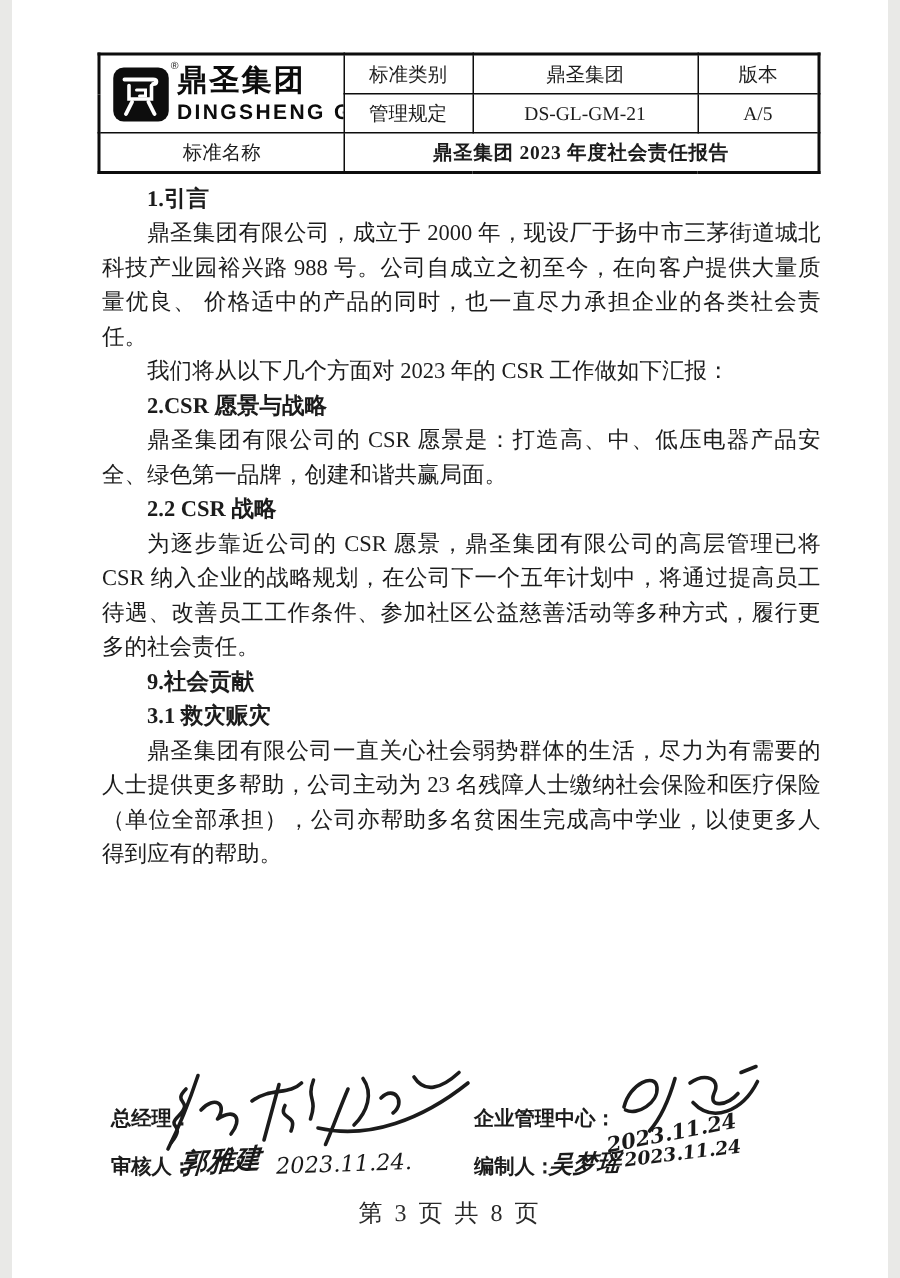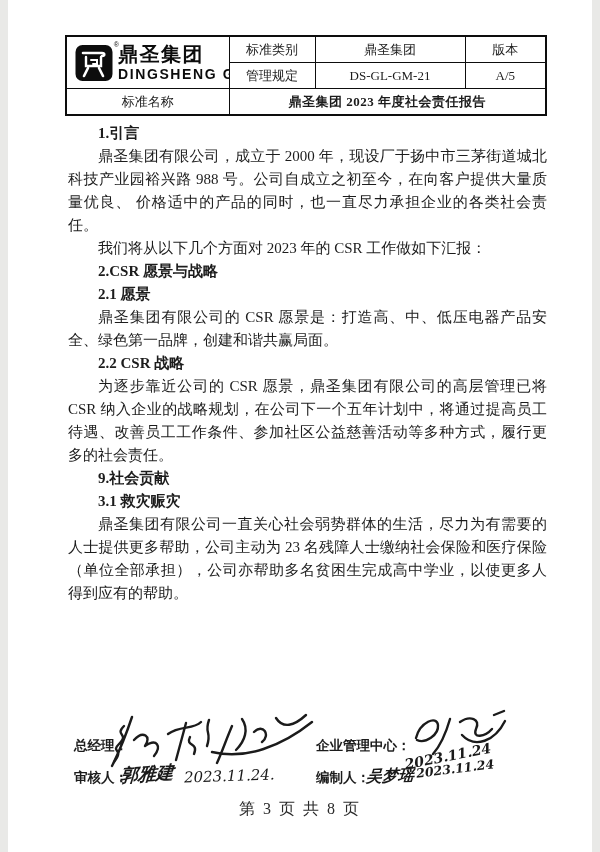--- a/index.html
+++ b/index.html
@@ -94,21 +94,20 @@
       <td colspan="3" class="title-cell">鼎圣集团 2023 年度社会责任报告</td>
     </tr>
   </tbody>
     </table>
 
   <div class="doc-body">
     <p class="hd">1.引言</p>
     <p>鼎圣集团有限公司，成立于 2000 年，现设厂于扬中市三茅街道城北科技产业园裕兴路 988 号。公司自成立之初至今，在向客户提供大量质量优良、 价格适中的产品的同时，也一直尽力承担企业的各类社会责任。</p>
     <p>我们将从以下几个方面对 2023 年的 CSR 工作做如下汇报：</p>
     <p class="hd">2.CSR 愿景与战略</p>
-    <p class="hd">2.1 愿景</p>
     <p>鼎圣集团有限公司的 CSR 愿景是：打造高、中、低压电器产品安全、绿色第一品牌，创建和谐共赢局面。</p>
     <p class="hd">2.2 CSR 战略</p>
     <p>为逐步靠近公司的 CSR 愿景，鼎圣集团有限公司的高层管理已将 CSR 纳入企业的战略规划，在公司下一个五年计划中，将通过提高员工待遇、改善员工工作条件、参加社区公益慈善活动等多种方式，履行更多的社会责任。</p>
     <p class="hd">9.社会贡献</p>
     <p class="hd">3.1 救灾赈灾</p>
     <p>鼎圣集团有限公司一直关心社会弱势群体的生活，尽力为有需要的人士提供更多帮助，公司主动为 23 名残障人士缴纳社会保险和医疗保险（单位全部承担），公司亦帮助多名贫困生完成高中学业，以使更多人得到应有的帮助。</p>
   </div>
 
   <div class="sig-label" style="left:66px;top:737px;">总经理：</div>
 

